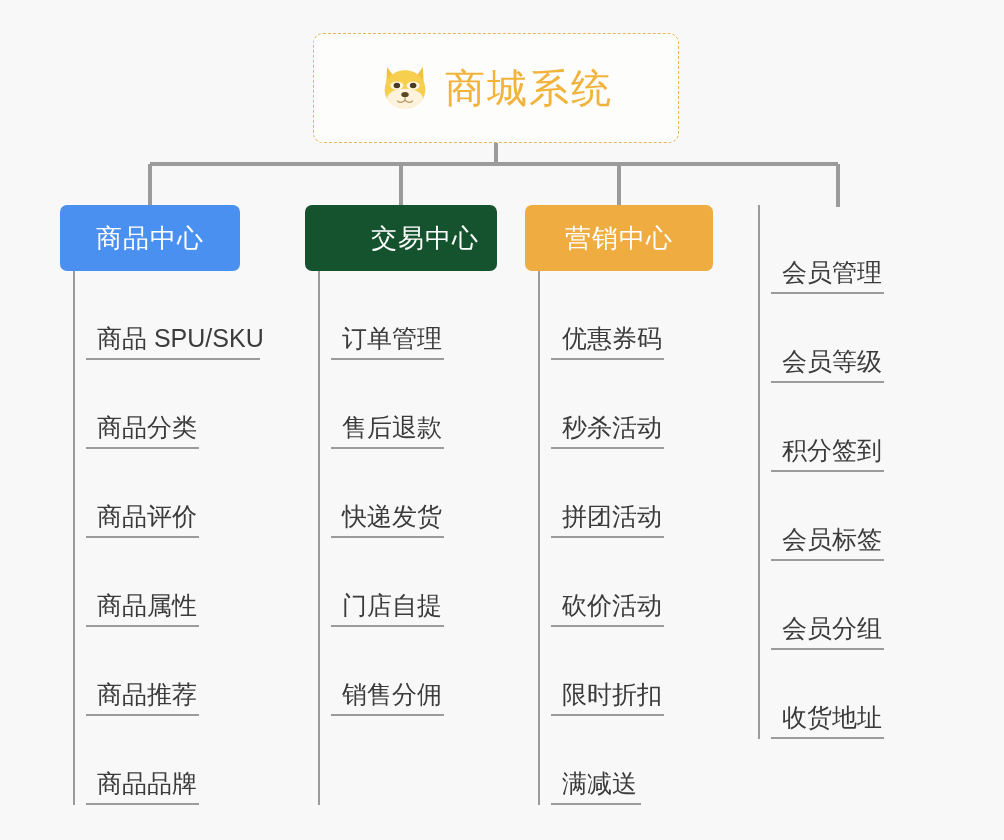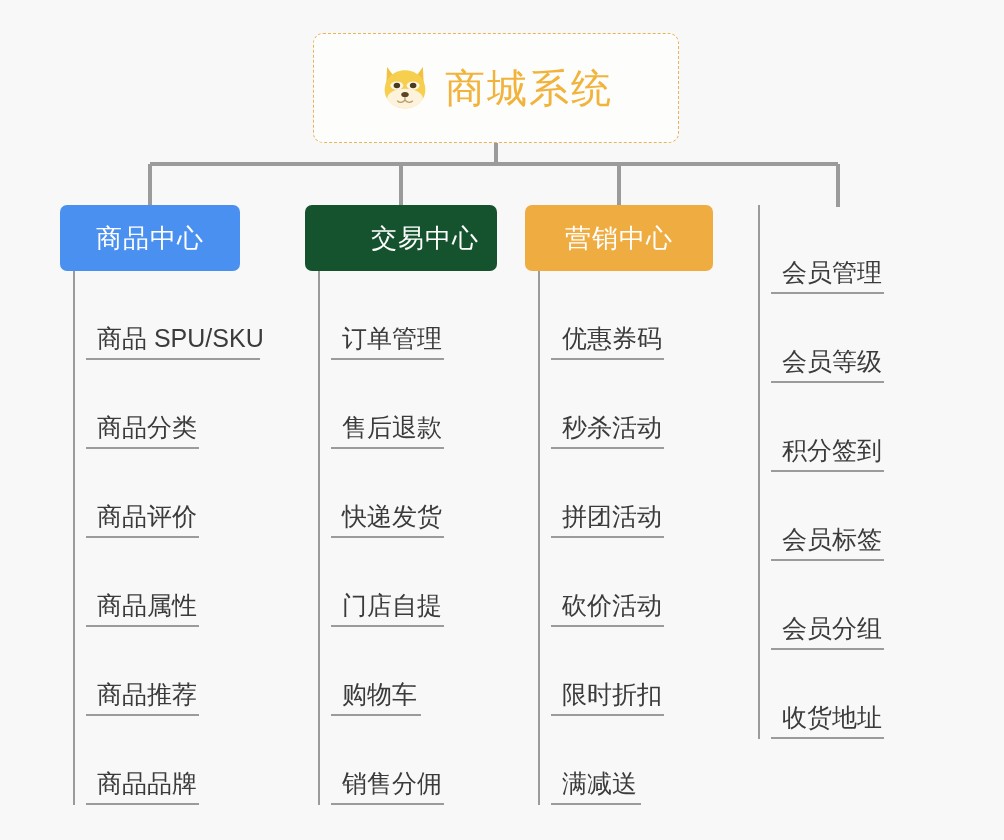--- a/index.html
+++ b/index.html
@@ -171,24 +171,20 @@
         </div>
         <div class="leaf">
           <span class="leaf-label">快递发货</span>
           <div class="leaf-rule" style="background: rgb(155, 155, 155); width: 113px;"></div>
         </div>
         <div class="leaf">
           <span class="leaf-label">门店自提</span>
           <div class="leaf-rule" style="background: rgb(155, 155, 155); width: 113px;"></div>
         </div>
         <div class="leaf">
-          <span class="leaf-label">购物车</span>
-          <div class="leaf-rule" style="background: rgb(155, 155, 155); width: 90px;"></div>
-        </div>
-        <div class="leaf">
           <span class="leaf-label">销售分佣</span>
           <div class="leaf-rule" style="background: rgb(155, 155, 155); width: 113px;"></div>
         </div>
       </div>
     </div>
     <div class="column" style="left: 525px;">
       <div class="cat-head" style="width: 188px; background: rgb(238, 172, 65); text-align: center;">营销中心</div>
       <div class="leaf-stack">
         <div class="trunk" style="height: 534px; background: rgb(155, 155, 155);"></div>
         <div class="leaf">

